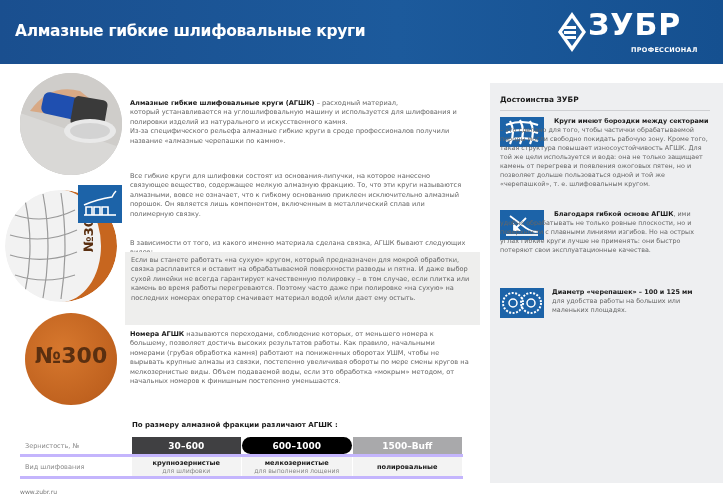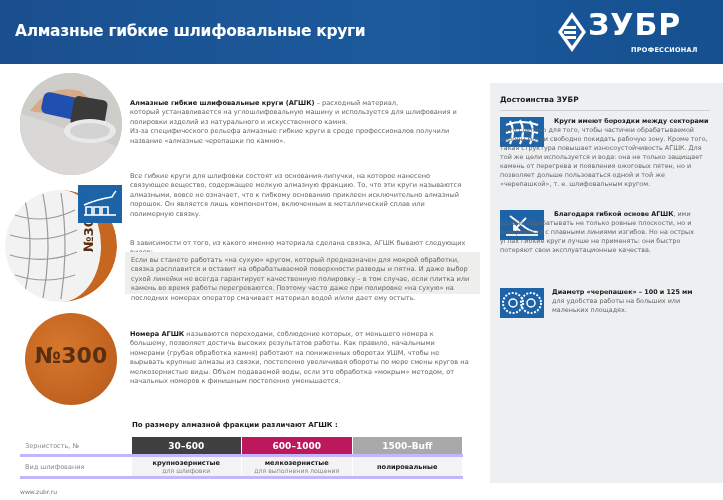--- a/index.html
+++ b/index.html
@@ -33,33 +33,33 @@
       background: radial-gradient(circle at 40% 40%, #d7782e, #c0621f 70%, #a9531a); }
     .disc3-num { position: absolute; left: 0; top: 30px; width: 92px; text-align: center; color: #5a2f10; font-size: 22px; font-weight: bold; font-family: "DejaVu Sans", sans-serif; }
     .icon-dry { position: absolute; left: 78px; top: 185px; width: 44px; height: 38px; background: #1c63a8; }
 
     .block1 { position: absolute; left: 130px; top: 99px; width: 340px; }
     .block2 { position: absolute; left: 130px; top: 172px; width: 340px; }
     .bullets { margin-top: 3px; }
     .bullets li { list-style: none; font-size: 13px; line-height: 10px; color: #1a1a1a; font-weight: bold; }
     .bullets li::before { content: "•"; margin-right: 5px; color: #1a1a1a; }
 
-    .gray-box { position: absolute; left: 125px; top: 252px; width: 355px; height: 42px; background: #eeeeed; padding: 4px 6px 0 6px; }
+    .gray-box { position: absolute; left: 125px; top: 252px; width: 355px; height: 73px; background: #eeeeed; padding: 4px 6px 0 6px; }
     .block3 { position: absolute; left: 130px; top: 330px; width: 340px; }
 
     .table-title { position: absolute; left: 132px; top: 421px; width: 340px; font-size: 7px; font-weight: bold; color: #1a1a1a; font-family: "DejaVu Sans", sans-serif; }
     .tbl { position: absolute; left: 20px; top: 437px; width: 443px; }
     .tbl-row { display: flex; border-bottom: 3px solid #c4b5fd; }
     .tbl-label { width: 112px; font-size: 6.5px; color: #888; padding-left: 5px; display: flex; align-items: center; }
     .tbl-cell { width: 110px; text-align: center; margin-right: 1px; display: flex; flex-direction: column; justify-content: center; }
     .row1 { height: 20px; }
     .row2 { height: 22px; }
     .head-cell { color: #ffffff; font-size: 9px; font-weight: bold; }
     .c1 { background: #404042; }
-    .c2 { background: #be185d; }
+    .c2 { background: #000000; border-radius: 9px; }
     .c3 { background: #a9a9ab; }
     .body-cell { background: #f3f3f3; }
     .bc-main { font-size: 6.6px; font-weight: bold; color: #1a1a1a; }
     .bc-sub { font-size: 6.2px; color: #888; }
     .footer-url { position: absolute; left: 20px; top: 488px; font-size: 6px; color: #777; }
 
     .panel { position: absolute; left: 490px; top: 83px; width: 233px; height: 400px; background: #eeeff1; }
     .panel-title { position: absolute; left: 10px; top: 12px; font-size: 7.4px; font-weight: bold; color: #1a1a1a; }
     .panel-hr { position: absolute; left: 10px; width: 210px; height: 1px; background: #cfd0d3; }
     .adv-icon { position: absolute; width: 44px; height: 30px; background: #1c63a8; }

